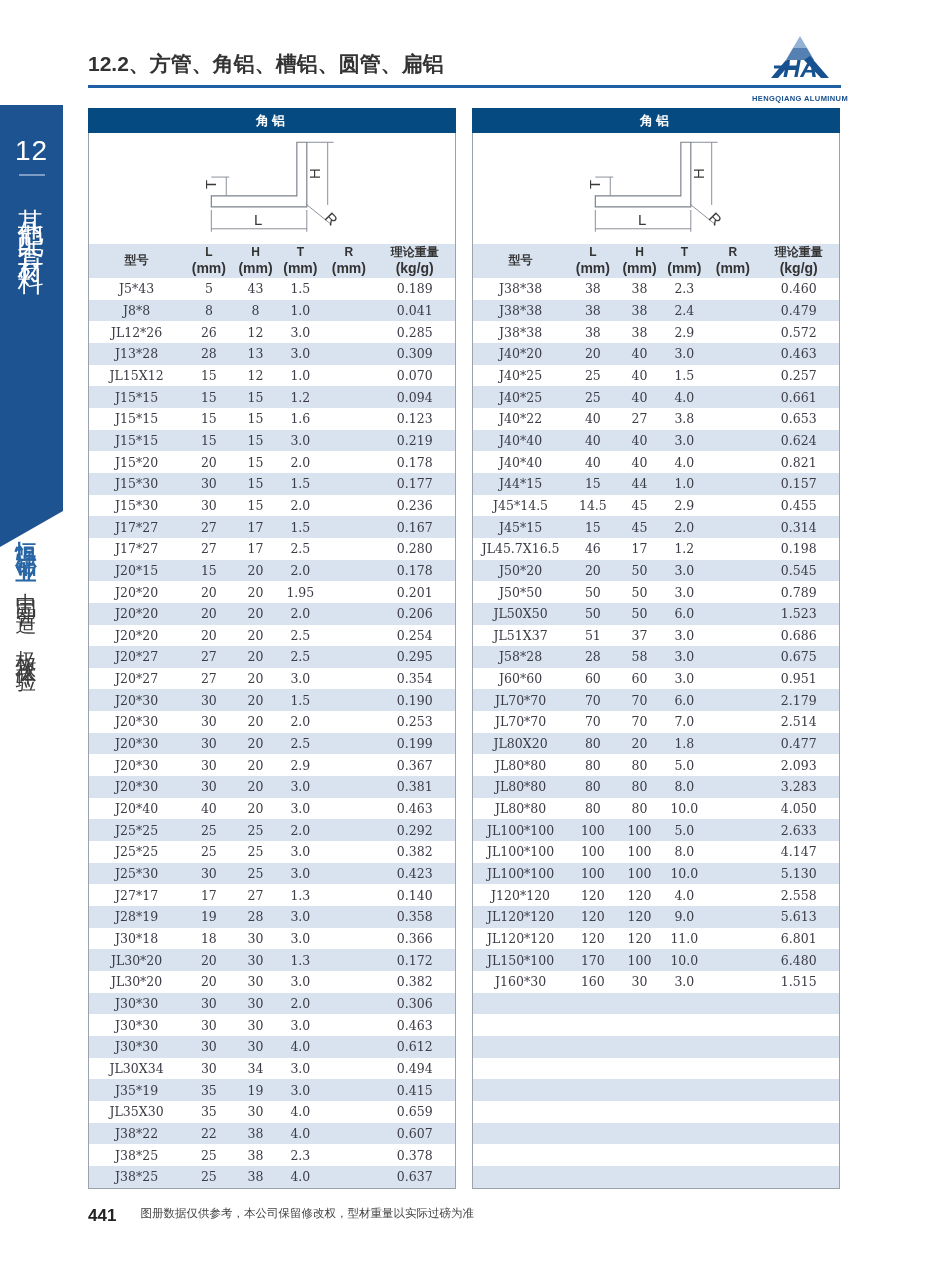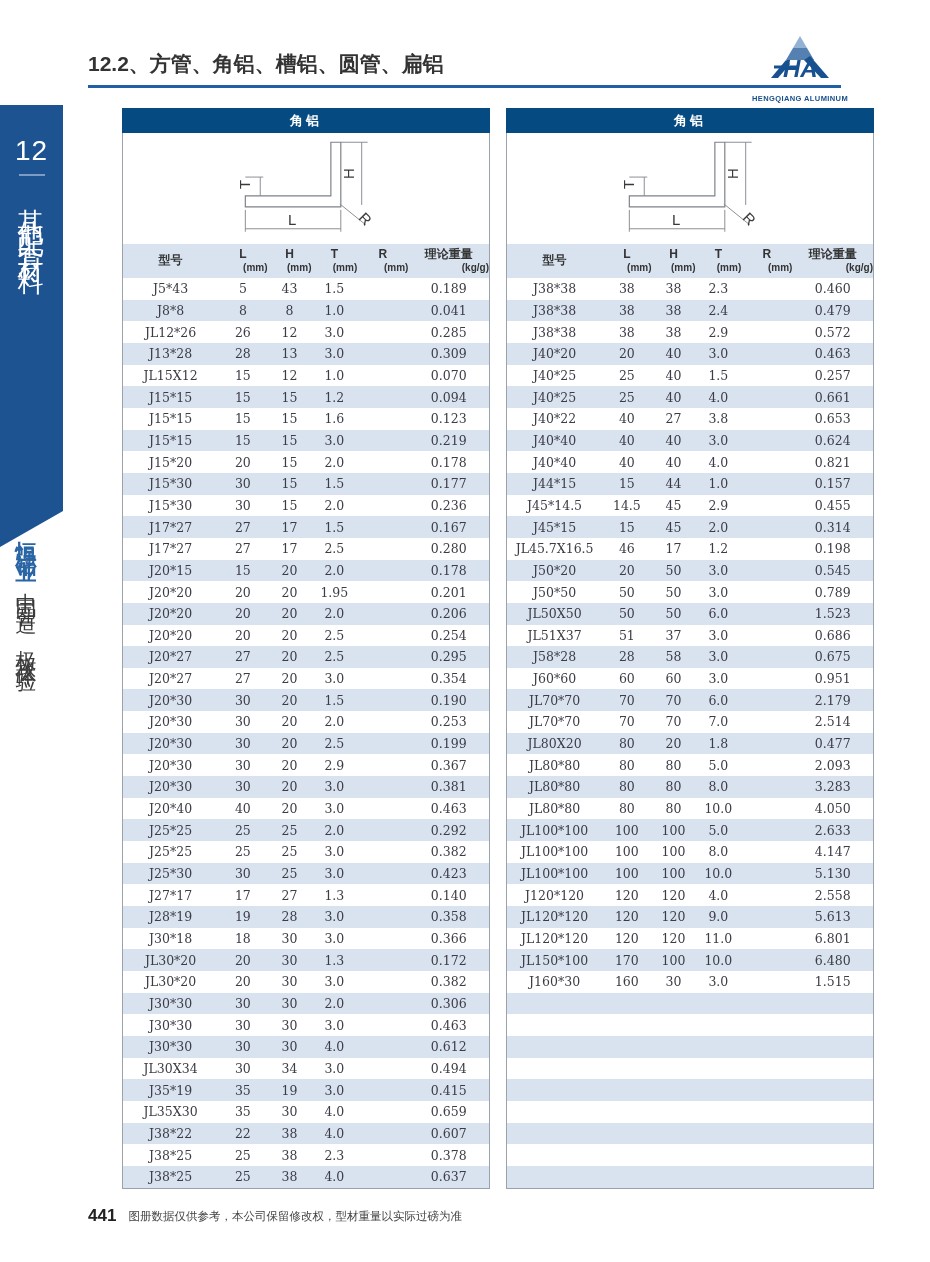--- a/index.html
+++ b/index.html
@@ -28,48 +28,48 @@
   .sep{color:#55789e;font-size:16px;}
   .slogan{color:#3a3a3a;font-size:21px;}
   
   .page-title{
     position:absolute;left:88px;top:50px;font-size:21px;font-weight:bold;color:#333;text-align:right;
   }
   .title-rule{position:absolute;left:88px;top:85px;width:753px;height:3px;background:#1f5fa3;}
   .logo{position:absolute;left:752px;top:34px;width:96px;text-align:center;}
   .logo-caption{font-size:7.5px;font-weight:bold;color:#174e8c;letter-spacing:.4px;margin-top:10px;white-space:nowrap;}
   
-  .tbl{position:absolute;top:108px;width:368px;margin-left:34px;}
+  .tbl{position:absolute;top:108px;width:368px;}
   .tbl-left{left:88px;}
   .tbl-right{left:472px;}
   .tbl-title{
     height:25px;line-height:25px;background:#054a80;color:#fff;
     font-size:13px;font-weight:bold;text-align:center;letter-spacing:3px;
   }
   .tbl-frame{border:1px solid #9aa2ab;border-top:none;background:#fff;}
   .tbl-diagram{height:111px;}
   .tbl-colhead{
     height:34px;background:#d9e3f0;display:flex;align-items:center;
     font-weight:bold;color:#333;text-align:center;
   }
   .hcell{font-size:12px;line-height:1.15;}
-  .hcell .unit{display:block;font-size:10px;text-align:right;}
+  .hcell .unit{display:block;font-size:14px;}
   .c0{width:26%;} .c1{width:13.5%;} .c2{width:12%;} .c3{width:12.5%;} .c4{width:14%;} .c5{width:22%;}
   .tbl-body .row{
     display:flex;height:21.667px;align-items:center;text-align:center;
     font-family:"DejaVu Serif",serif;font-size:12.5px;color:#3c3c46;
   }
   .tbl-body .row:nth-child(even){background:#d9e3f0;}
   .cell{overflow:hidden;white-space:nowrap;}
   
   .dg-line{stroke:#7d8289;stroke-width:1.2;fill:none;}
   .dg-dim{stroke:#8a8f96;stroke-width:1;fill:none;}
   .dg-txt{fill:#3a3a3a;font-size:15px;font-family:"Liberation Sans",sans-serif;}
   
-  .footer{position:absolute;left:88px;top:1206px;display:flex;align-items:center;gap:12px;}
+  .footer{position:absolute;left:88px;top:1206px;display:flex;align-items:flex-start;gap:24px;}
   .page-num{font-size:17px;font-weight:bold;color:#222;}
   .footer-note{font-size:11.5px;color:#444;}
 </style>
 </head>
 <body>
 
 <div class="sidebar-bar">
   <div class="chapter-num">12</div>
   <div class="chapter-divider"></div>
   <div class="chapter-title">其他配套材料</div>

